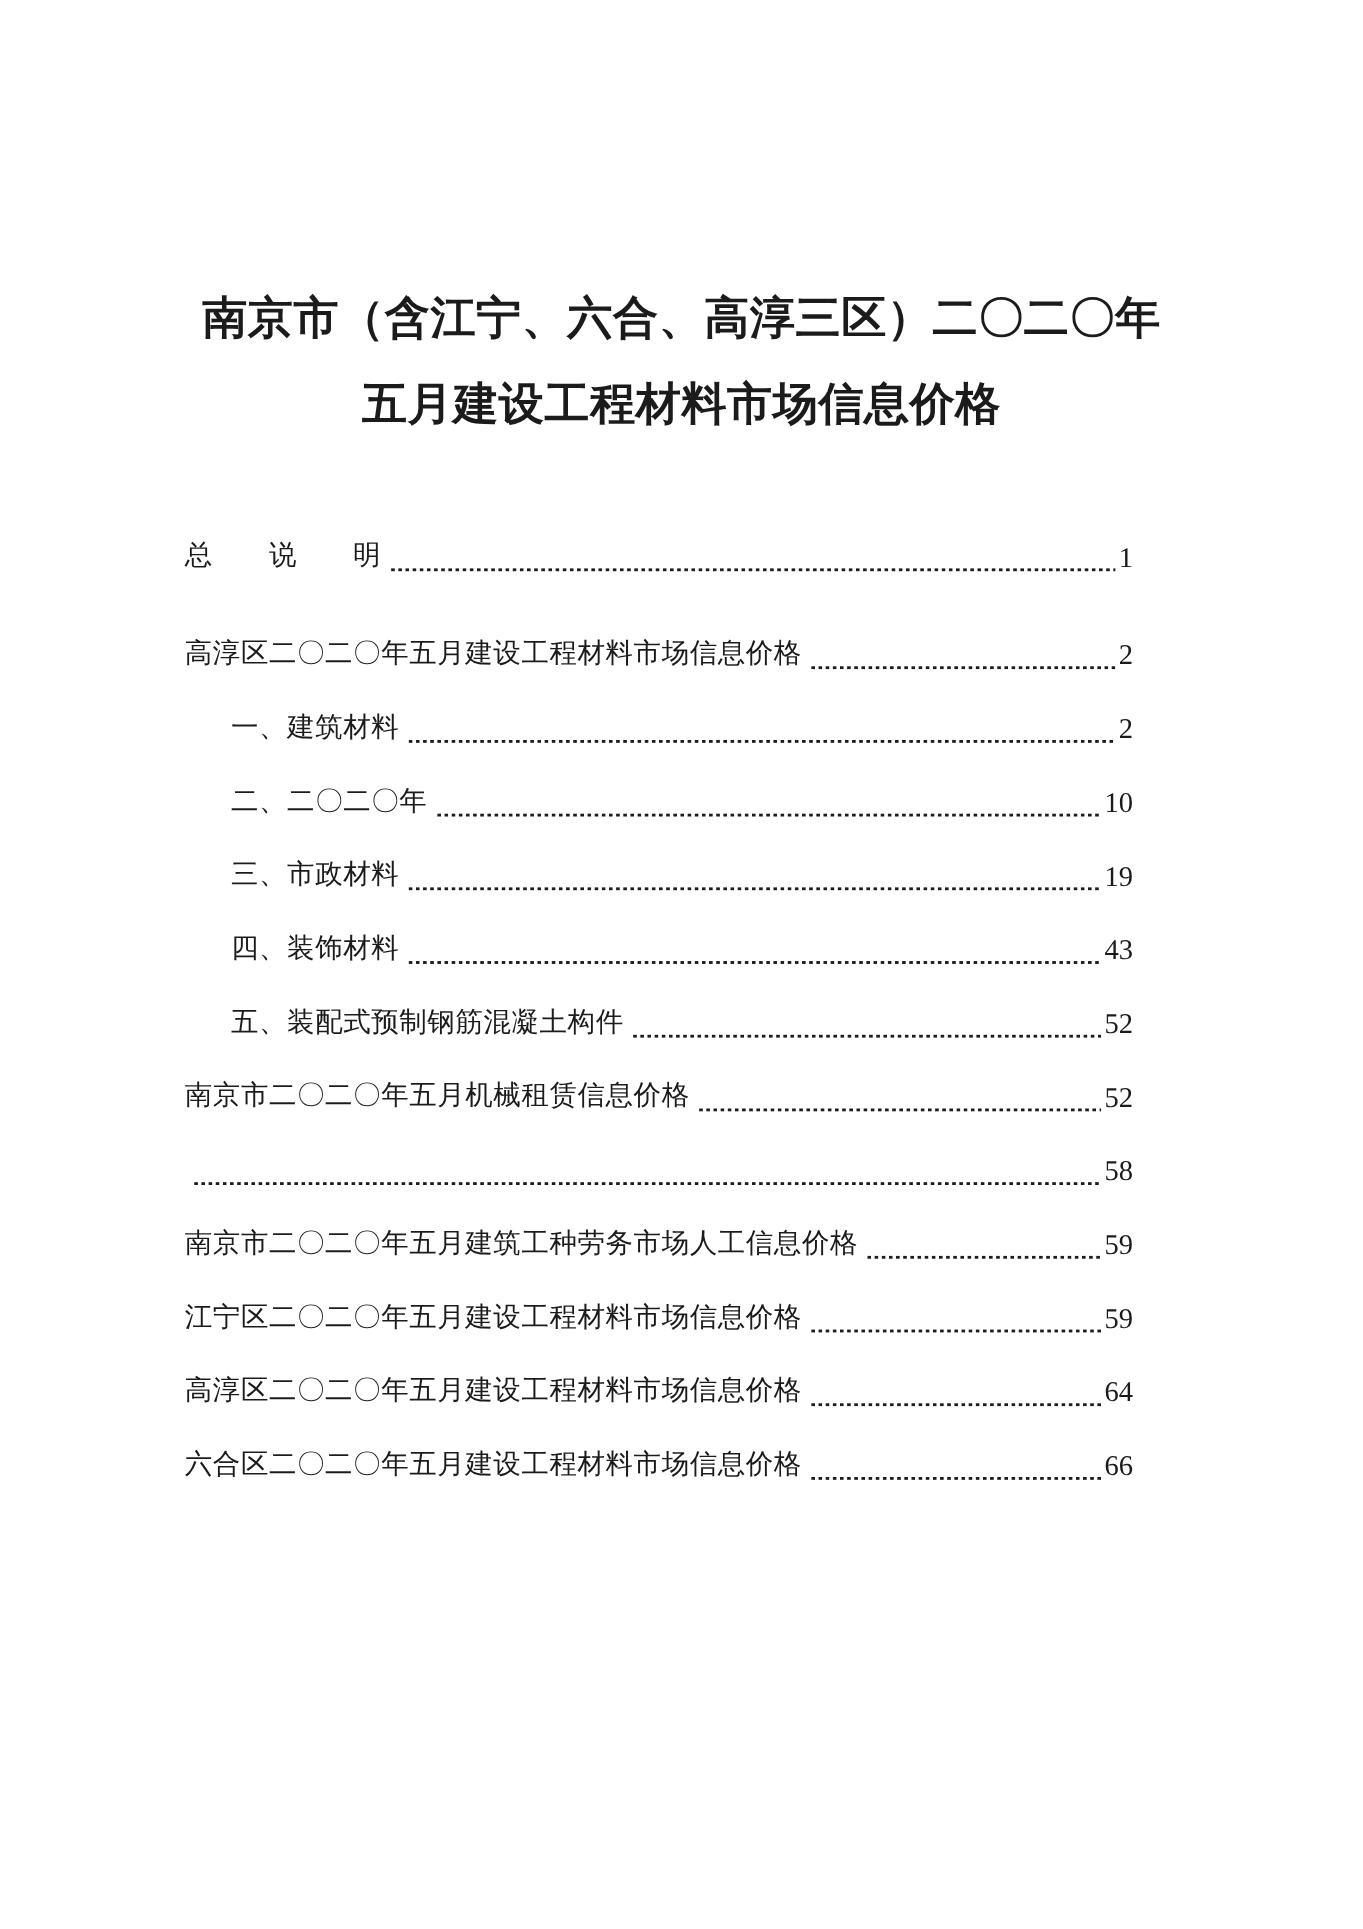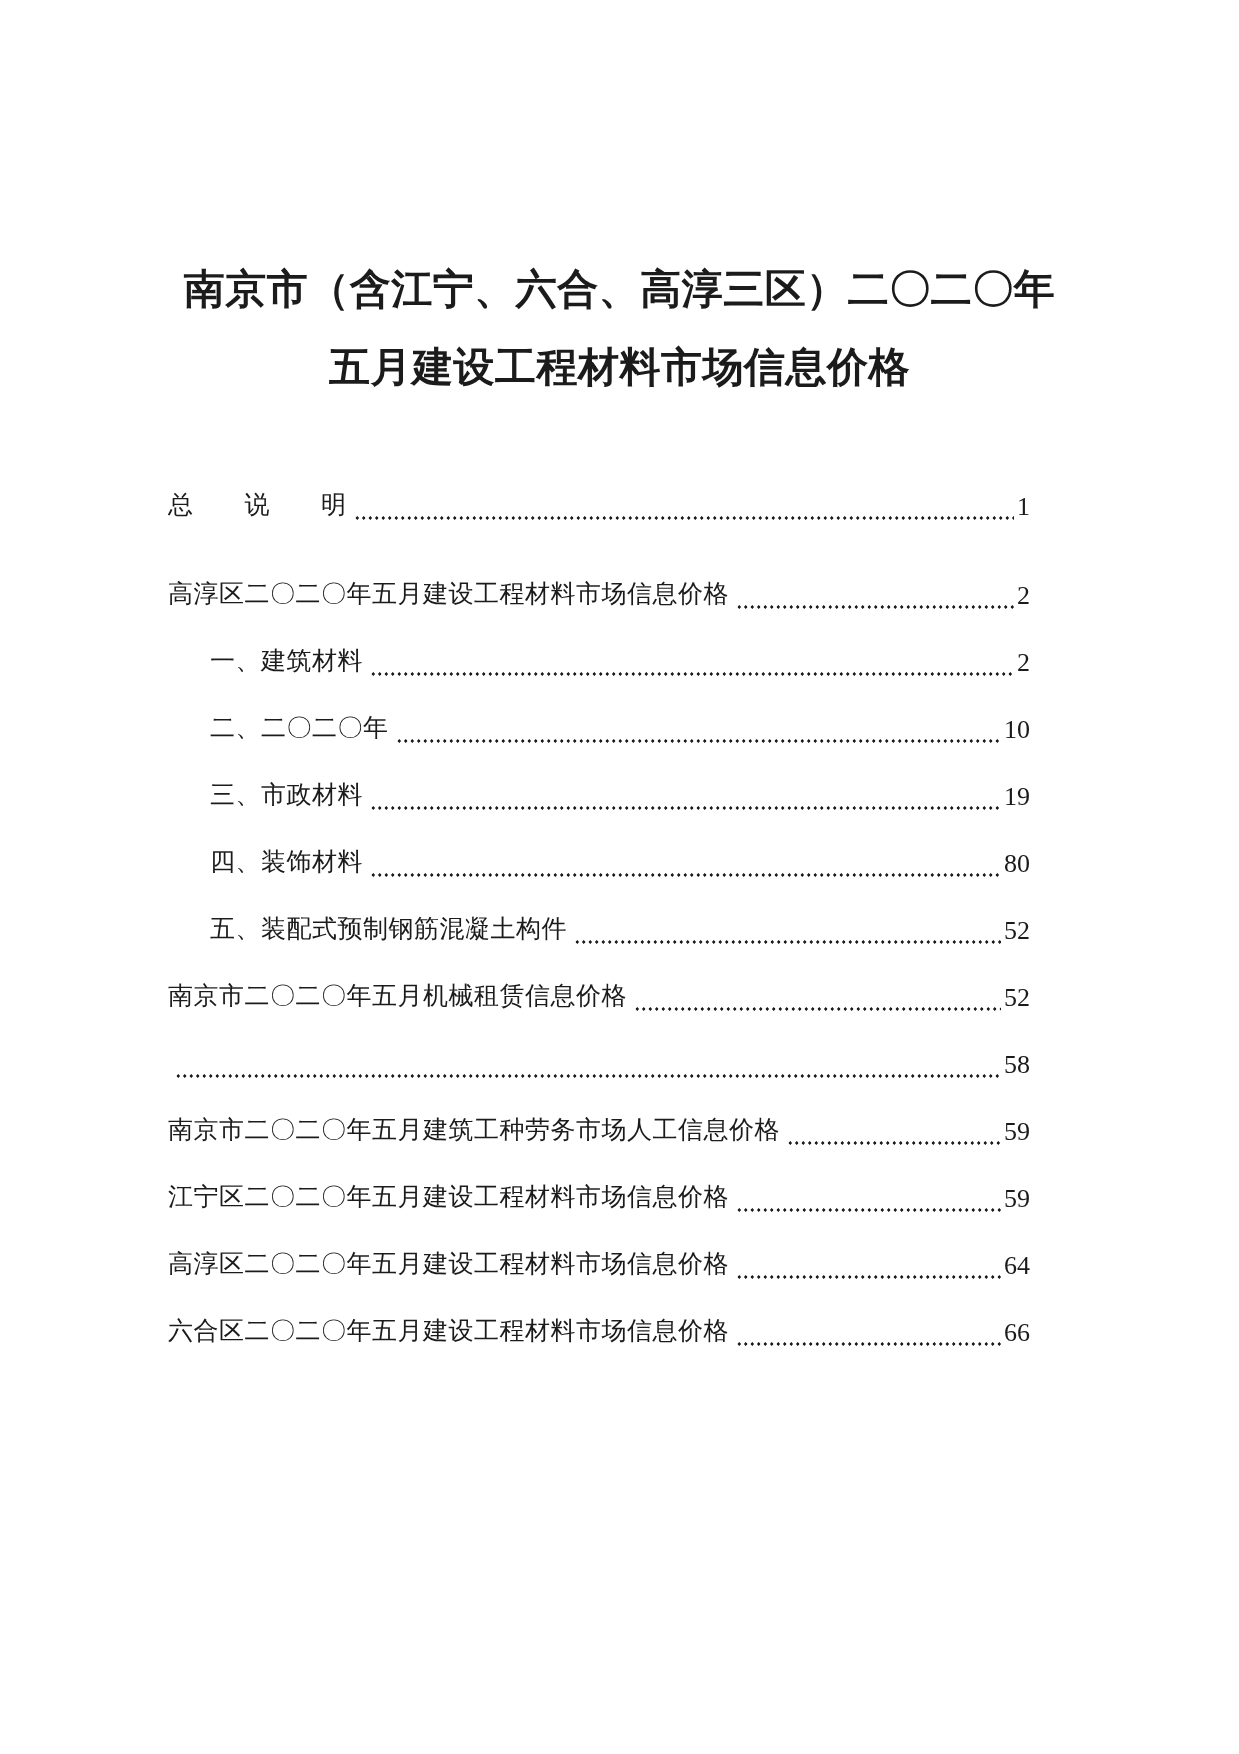--- a/index.html
+++ b/index.html
@@ -95,21 +95,21 @@
     <span class="toc-page">10</span>
   </div>
       <div class="toc-row indent">
     <span class="toc-label">三、市政材料</span>
     <span class="toc-leader"></span>
     <span class="toc-page">19</span>
   </div>
       <div class="toc-row indent">
     <span class="toc-label">四、装饰材料</span>
     <span class="toc-leader"></span>
-    <span class="toc-page">80</span>
+    <span class="toc-page">43</span>
   </div>
       <div class="toc-row indent">
     <span class="toc-label">五、装配式预制钢筋混凝土构件</span>
     <span class="toc-leader"></span>
     <span class="toc-page">52</span>
   </div>
       <div class="toc-row">
     <span class="toc-label">南京市二〇二〇年五月机械租赁信息价格</span>
     <span class="toc-leader"></span>
     <span class="toc-page">52</span>

